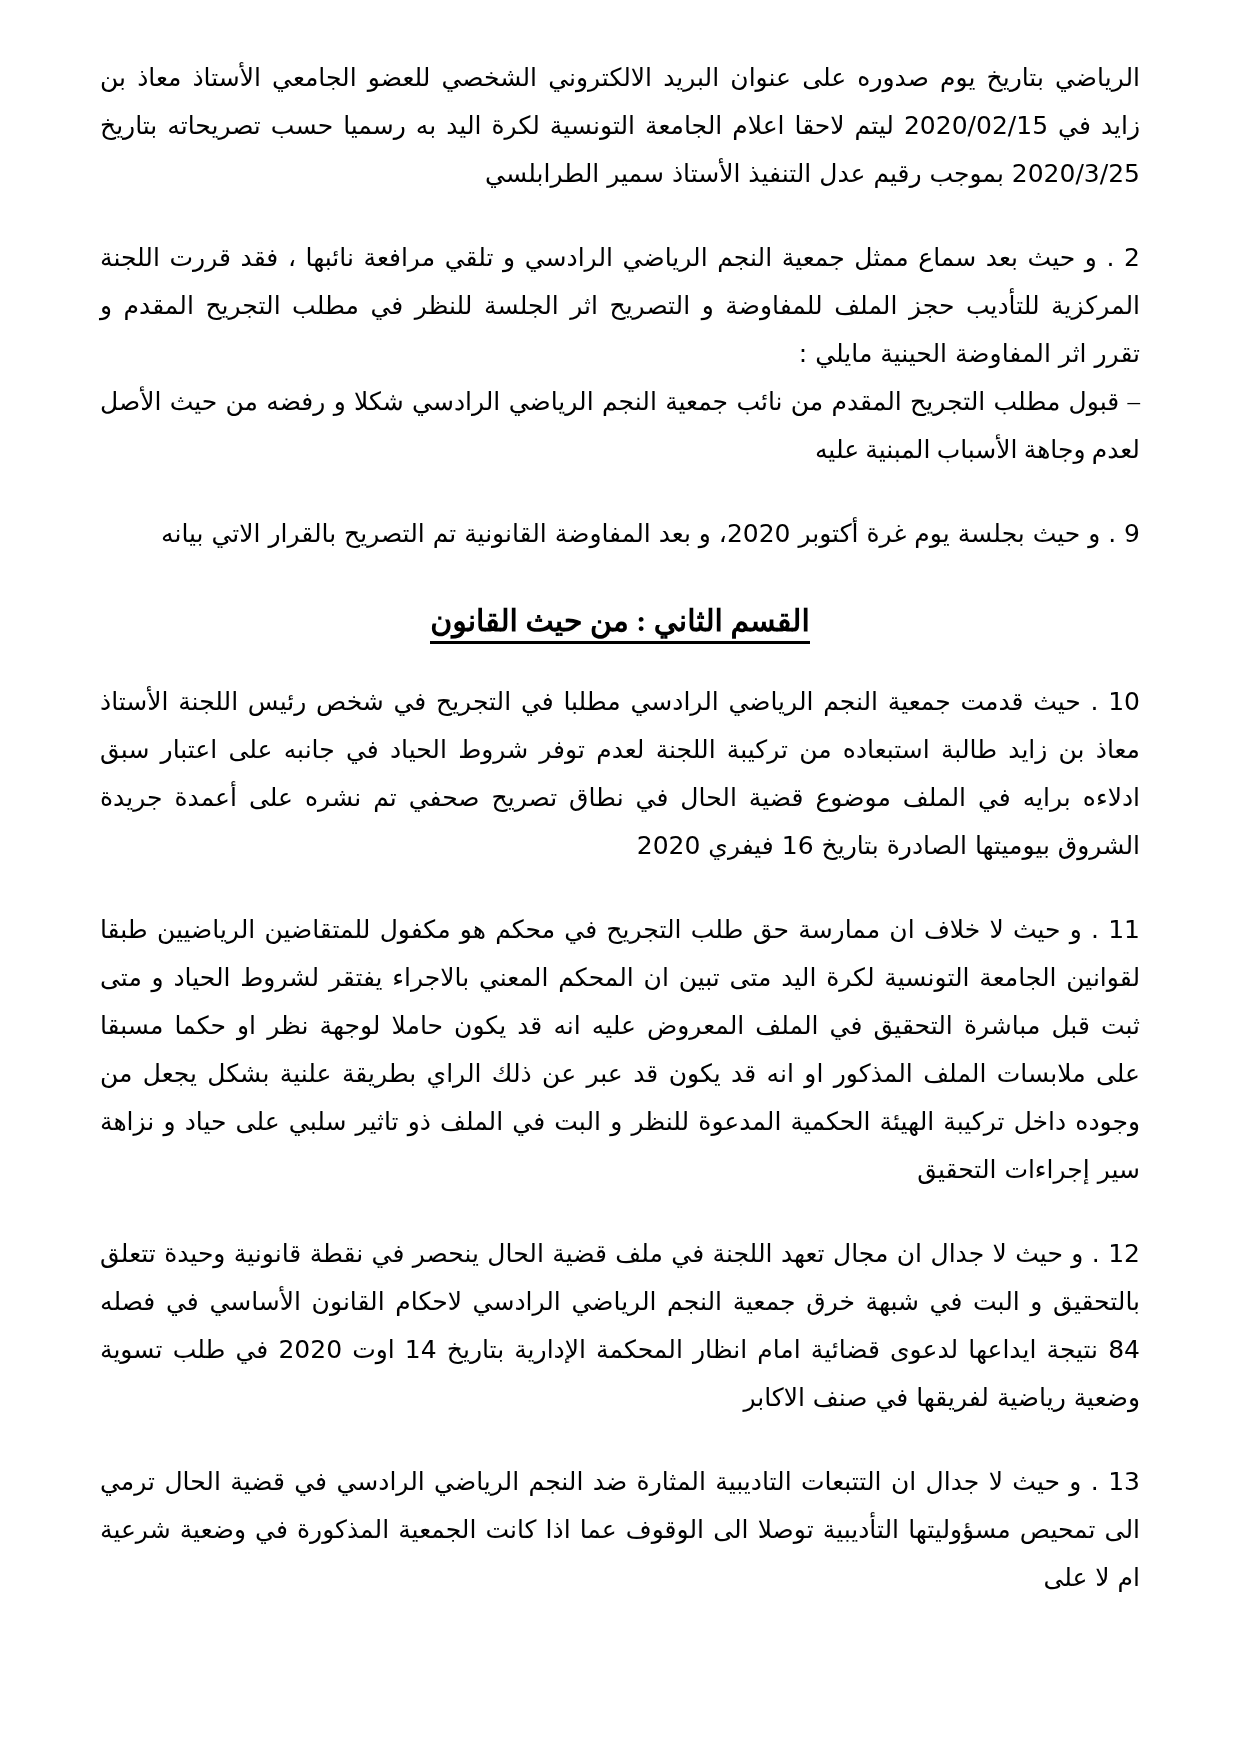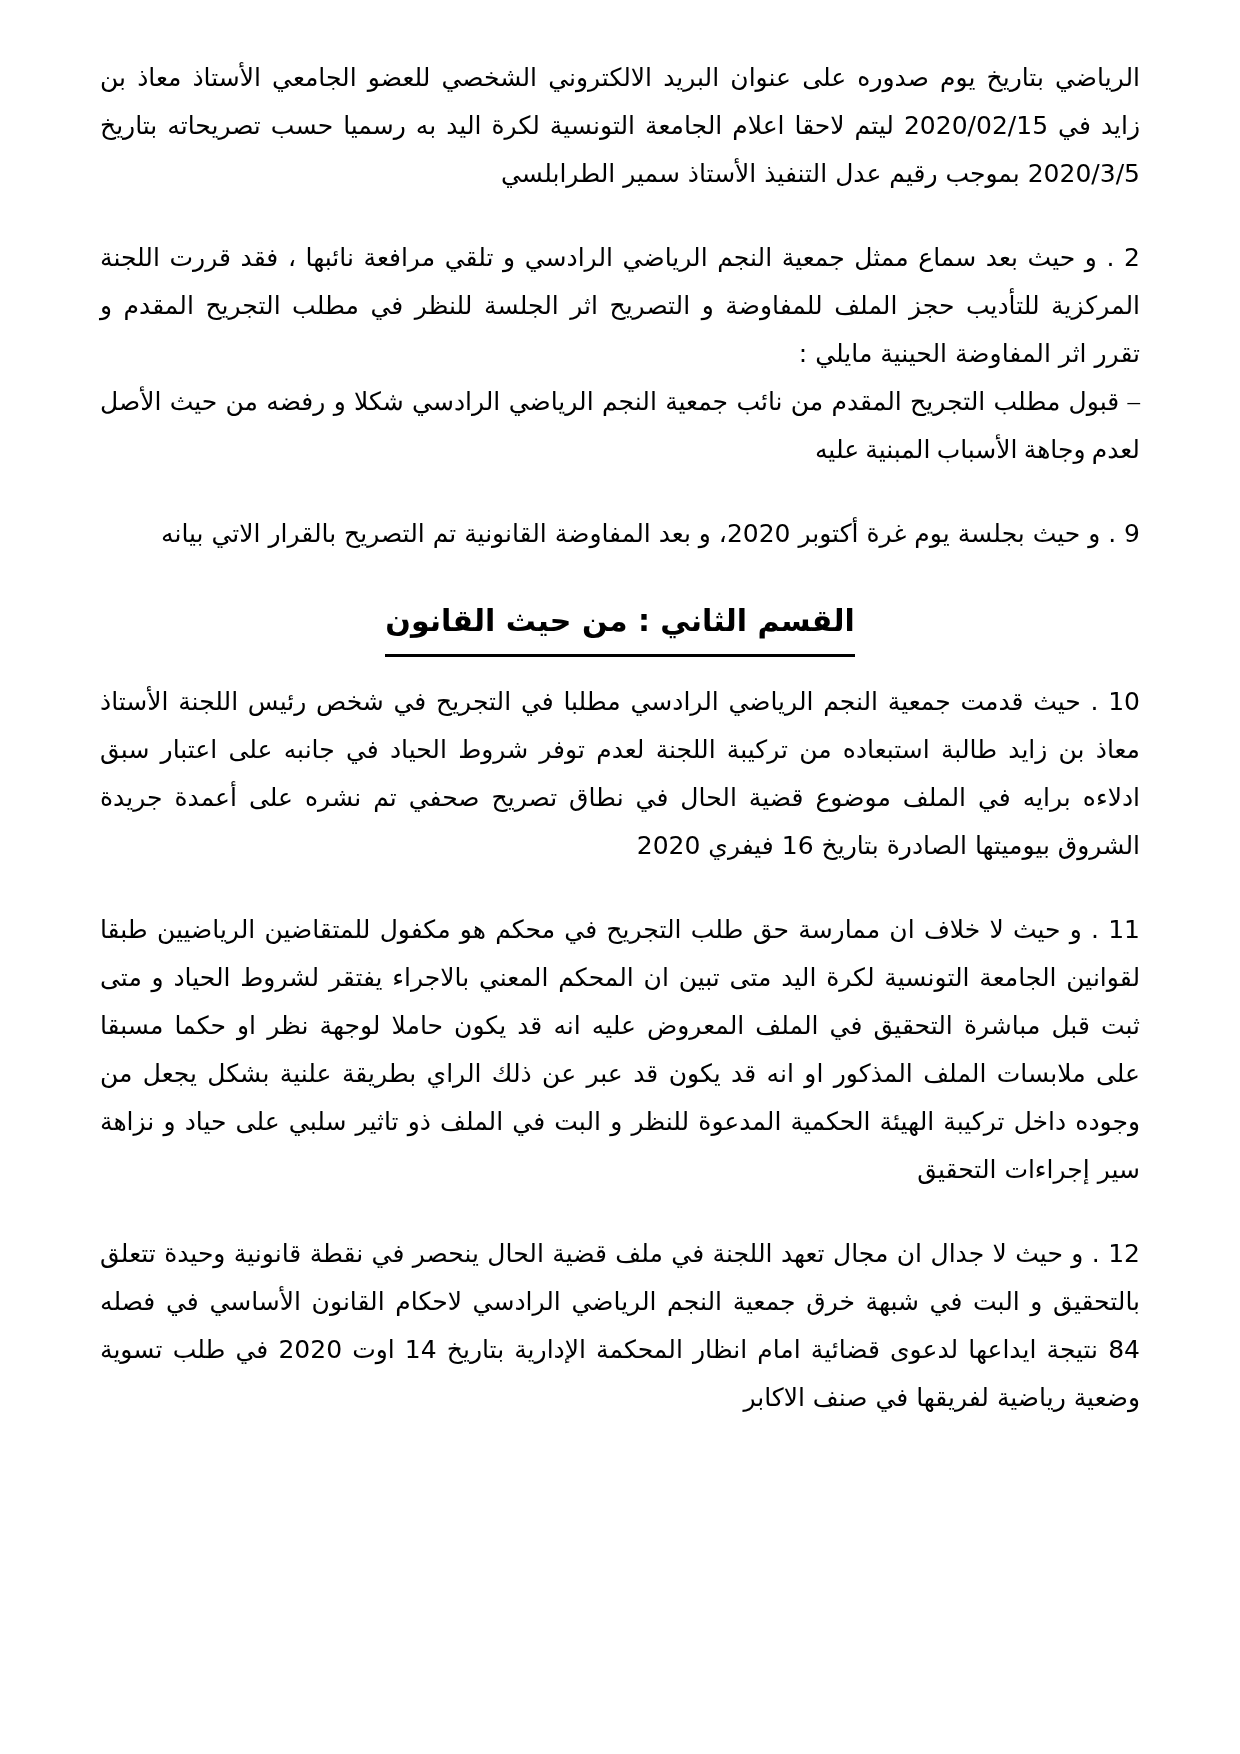--- a/index.html
+++ b/index.html
@@ -43,44 +43,46 @@
   }
   .section-heading {
     margin: 20px 0 30px 0;
     text-align: center;
     font-size: 30px;
     font-weight: bold;
     line-height: 54px;
   }
   .section-heading .underline {
     border-bottom: 3px solid #000000;
-    padding-bottom: 16px;
+    padding-bottom: 4px;
+    font-family: Liberation Serif, serif;
   }
 </style>
 </head>
 <body>
 
 <div class="page">
   <div class="content">
 
-    <p class="para">الرياضي بتاريخ يوم صدوره على عنوان البريد الالكتروني الشخصي للعضو الجامعي الأستاذ معاذ بن زايد في 2020/02/15 ليتم لاحقا اعلام الجامعة التونسية لكرة اليد به رسميا حسب تصريحاته بتاريخ 2020/3/5 بموجب رقيم عدل التنفيذ الأستاذ سمير الطرابلسي</p>
+    <p class="para">الرياضي بتاريخ يوم صدوره على عنوان البريد الالكتروني الشخصي للعضو الجامعي الأستاذ معاذ بن زايد في 2020/02/15 ليتم لاحقا اعلام الجامعة التونسية لكرة اليد به رسميا حسب تصريحاته بتاريخ 2020/3/25 بموجب رقيم عدل التنفيذ الأستاذ سمير الطرابلسي</p>
 
     <p class="para nogap">2 . و حيث بعد سماع ممثل جمعية النجم الرياضي الرادسي و تلقي مرافعة نائبها ، فقد قررت اللجنة المركزية للتأديب حجز الملف للمفاوضة و التصريح اثر الجلسة للنظر في مطلب التجريح المقدم و تقرر اثر المفاوضة الحينية مايلي :</p>
 
     <div class="dash-list">
       <p class="dash-item">– قبول مطلب التجريح المقدم من نائب جمعية النجم الرياضي الرادسي شكلا و رفضه من حيث الأصل لعدم وجاهة الأسباب المبنية عليه</p>
     </div>
 
     <p class="para">9 . و حيث بجلسة يوم غرة أكتوبر 2020، و بعد المفاوضة القانونية تم التصريح بالقرار الاتي بيانه</p>
 
     <h2 class="section-heading">
       <span class="underline">القسم الثاني : من حيث القانون</span>
     </h2>
 
     <p class="para">10 . حيث قدمت جمعية النجم الرياضي الرادسي مطلبا في التجريح في شخص رئيس اللجنة الأستاذ معاذ بن زايد طالبة استبعاده من تركيبة اللجنة لعدم توفر شروط الحياد في جانبه على اعتبار سبق ادلاءه برايه في الملف موضوع قضية الحال في نطاق تصريح صحفي تم نشره على أعمدة جريدة الشروق بيوميتها الصادرة بتاريخ 16 فيفري 2020</p>
 
     <p class="para">11 . و حيث لا خلاف ان ممارسة حق طلب التجريح في محكم هو مكفول للمتقاضين الرياضيين طبقا لقوانين الجامعة التونسية لكرة اليد متى تبين ان المحكم المعني بالاجراء يفتقر لشروط الحياد و متى ثبت قبل مباشرة التحقيق في الملف المعروض عليه انه قد يكون حاملا لوجهة نظر او حكما مسبقا على ملابسات الملف المذكور او انه قد يكون قد عبر عن ذلك الراي بطريقة علنية بشكل يجعل من وجوده داخل تركيبة الهيئة الحكمية المدعوة للنظر و البت في الملف ذو تاثير سلبي على حياد و نزاهة سير إجراءات التحقيق</p>
 
     <p class="para">12 . و حيث لا جدال ان مجال تعهد اللجنة في ملف قضية الحال ينحصر في نقطة قانونية وحيدة تتعلق بالتحقيق و البت في شبهة خرق جمعية النجم الرياضي الرادسي لاحكام القانون الأساسي في فصله 84 نتيجة ايداعها لدعوى قضائية امام انظار المحكمة الإدارية بتاريخ 14 اوت 2020 في طلب تسوية وضعية رياضية لفريقها في صنف الاكابر</p>
 
+    <p class="para">13 . و حيث لا جدال ان التتبعات التاديبية المثارة ضد النجم الرياضي الرادسي في قضية الحال ترمي الى تمحيص مسؤوليتها التأديبية توصلا الى الوقوف عما اذا كانت الجمعية المذكورة في وضعية شرعية ام لا على</p>
 
   </div>
 </div>
 
 </body></html>

